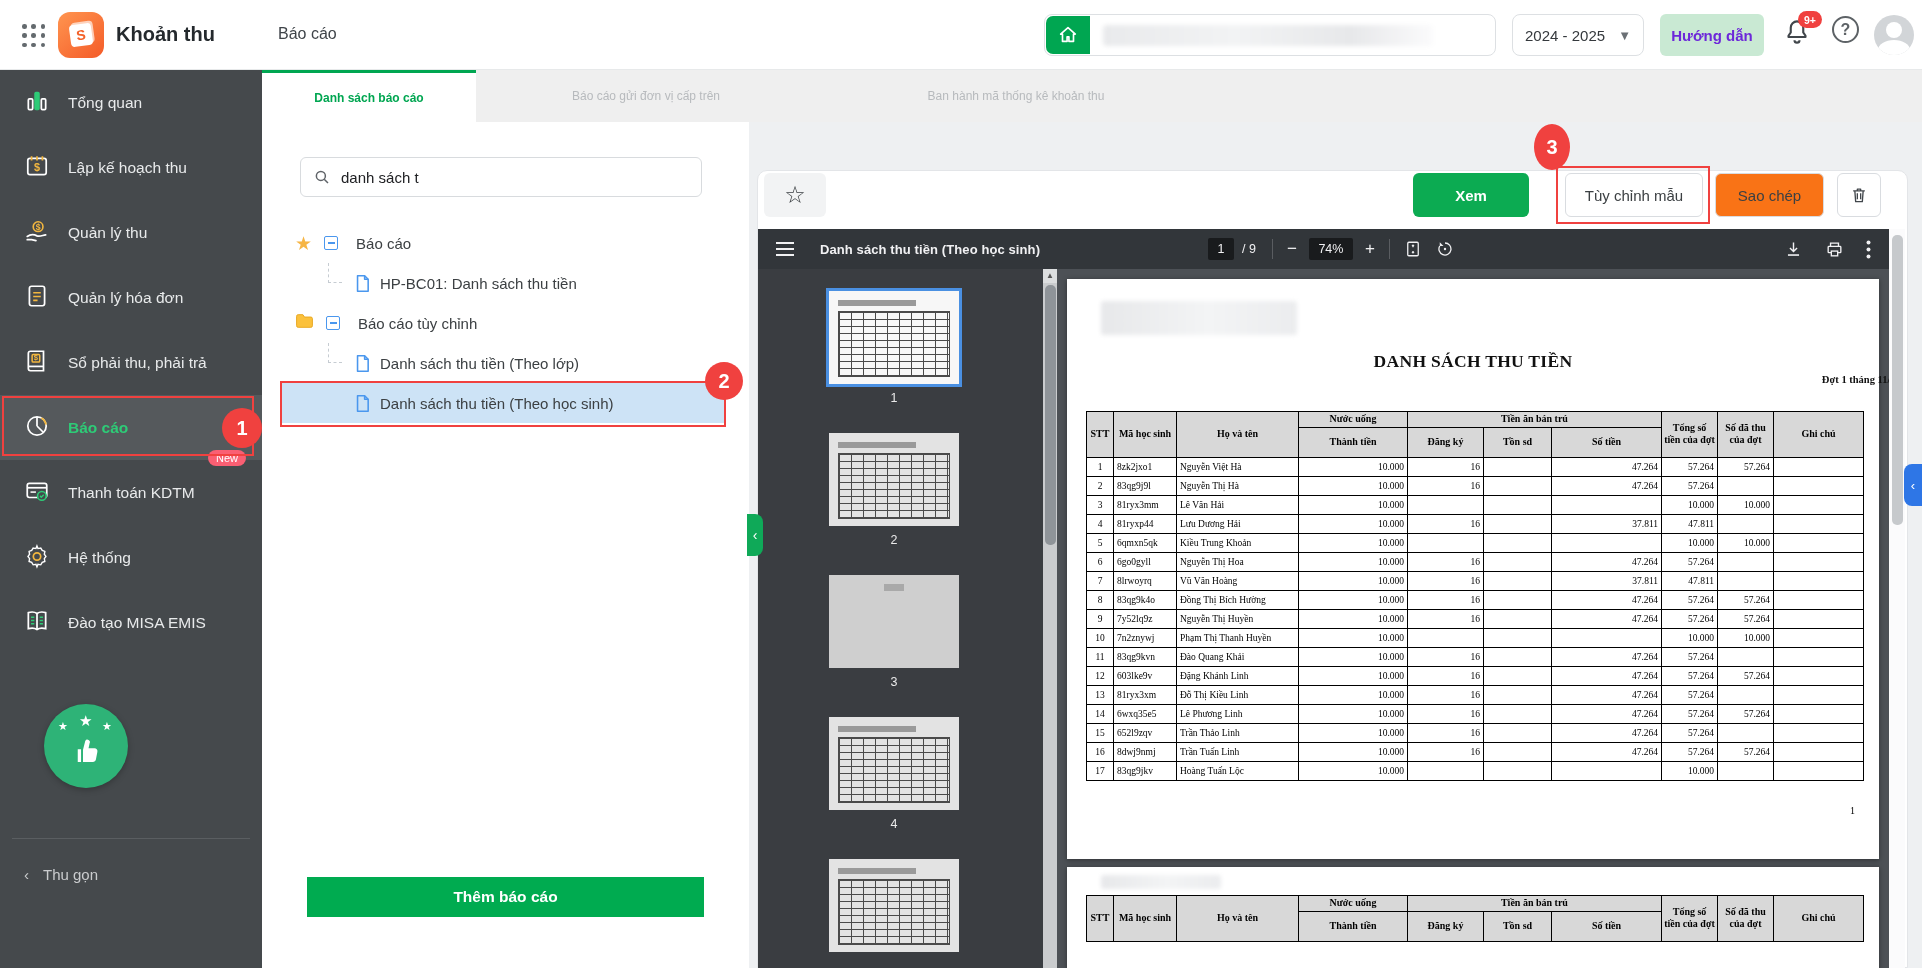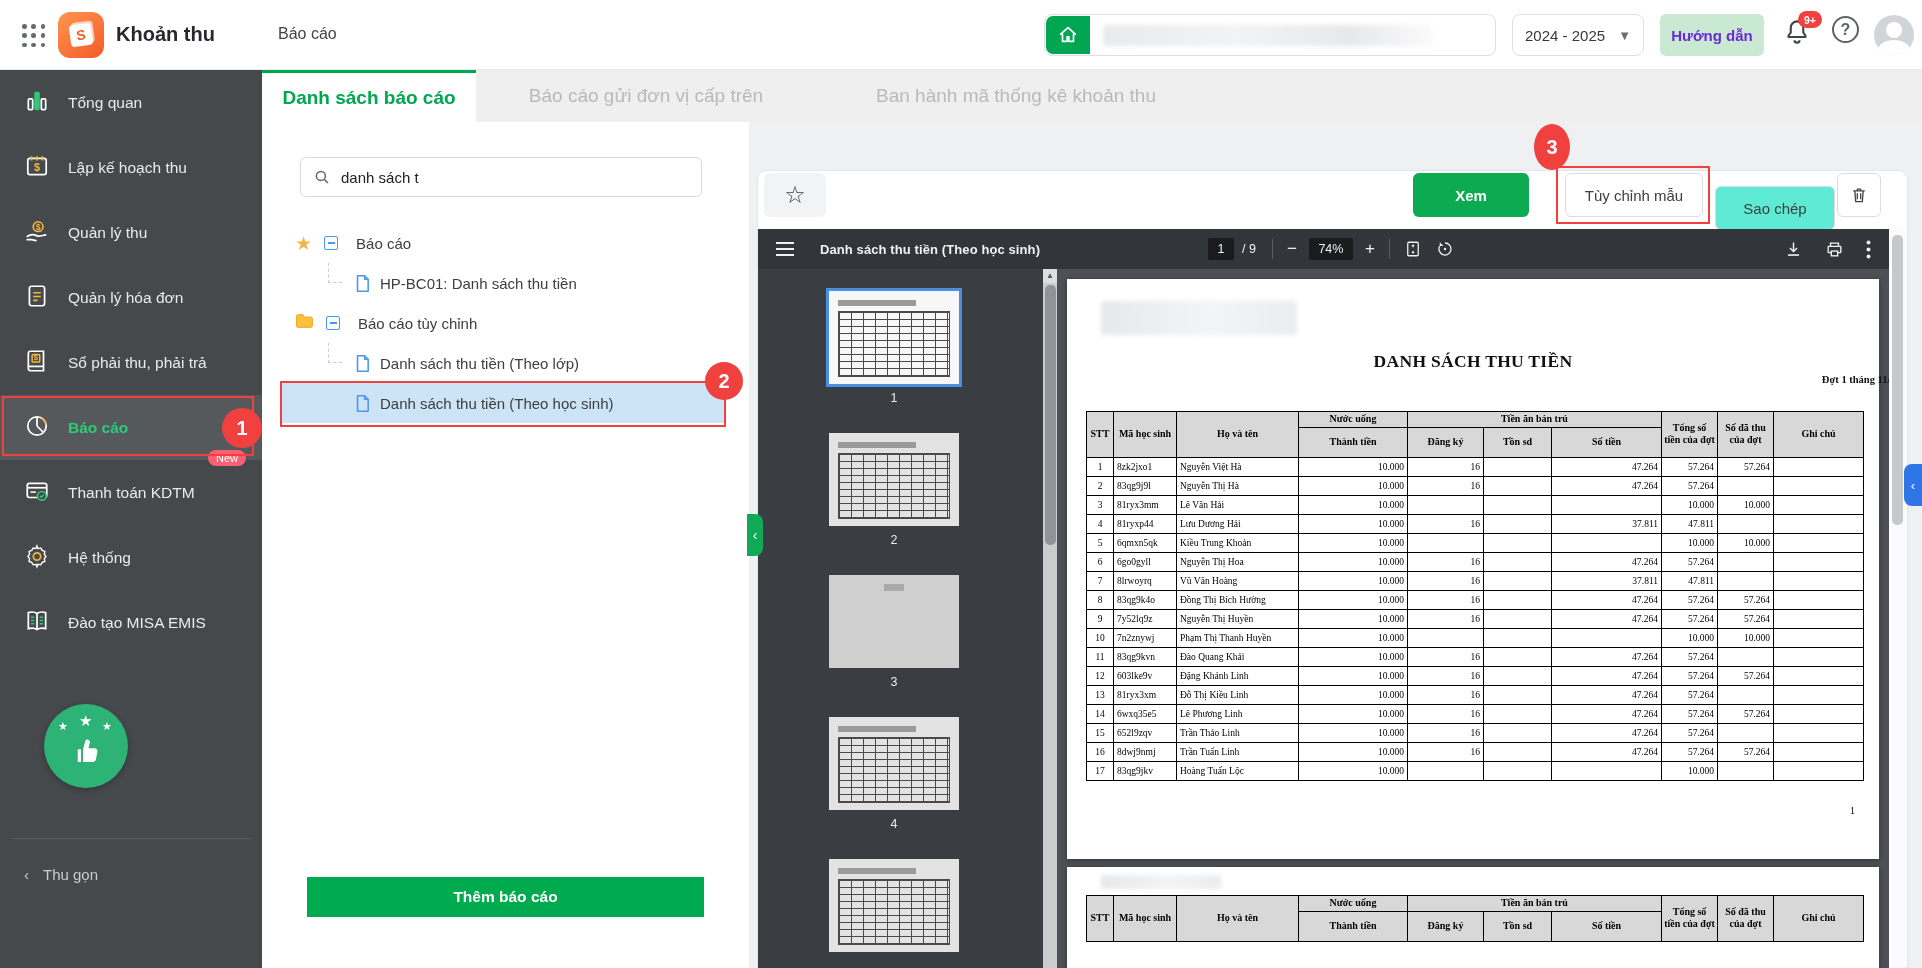--- a/index.html
+++ b/index.html
@@ -38,21 +38,21 @@
   #collapse-item { position:absolute; left:0px; top:852px; width:262px; height:44px; display:flex; align-items:center; padding-left:24px; gap:14px; color:#caccce; font-size:15px; cursor:pointer; }
   #feedback-btn { position:absolute; left:44px; top:704px; width:84px; height:84px; border-radius:50%; background:#2eb377; cursor:pointer; box-shadow:0 2px 6px rgba(0,0,0,.25); }
   #feedback-btn .s1,#feedback-btn .s2,#feedback-btn .s3 { position:absolute; color:#fff; }
   #feedback-btn .s1 { left:14px; top:16px; font-size:11px; }
   #feedback-btn .s2 { left:35px; top:8px; font-size:15px; }
   #feedback-btn .s3 { left:58px; top:16px; font-size:11px; }
   #feedback-btn svg { position:absolute; left:24px; top:28px; }
 
   
   #tabsbar { position:absolute; left:262px; top:70px; width:1660px; height:52px; background:#efefef; z-index:3; }
-  .tab { position:absolute; top:0; height:52px; display:flex; align-items:center; justify-content:center; font-size:19px; color:#b7babd; cursor:pointer; }
+  .tab { position:absolute; top:0; height:52px; display:flex; align-items:center; justify-content:center; font-size:12px; color:#b7babd; cursor:pointer; }
   .tab.active { background:#fff; border-top:3px solid #00a651; color:#00a651; font-weight:bold; }
 
   
   #tree-panel { position:absolute; left:262px; top:122px; width:487px; height:846px; background:#fff; z-index:3; }
   #search-box { position:absolute; left:38px; top:35px; width:402px; height:40px; border:1px solid #d8dbde; border-radius:6px; display:flex; align-items:center; padding:0 12px; gap:10px; }
   #search-box input { border:none; outline:none; font-size:15px; color:#202124; width:320px; font-family:"Liberation Sans",sans-serif; background:transparent; }
   .tree-row { position:absolute; left:0; width:487px; height:40px; display:flex; align-items:center; cursor:pointer; }
   .tree-row .star { margin-left:33px; color:#f6b545; font-size:19px; }
   .tree-row .lbl { font-size:15px; color:#3c4043; white-space:nowrap; }
   .tree-row.selected { background:#cde3f6; }
@@ -61,21 +61,21 @@
   .tree-child-connector { position:absolute; left:66px; top:0; height:20px; width:14px; border-left:1.4px dashed #c6ccd2; border-bottom:1.4px dashed #c6ccd2; }
   #add-report-btn { position:absolute; left:45px; top:755px; width:397px; height:40px; background:#00ab50; color:#fff; font-size:15.5px; font-weight:bold; border:none; border-radius:0; cursor:pointer; font-family:"Liberation Sans",sans-serif; }
   #tree-collapse-handle { position:absolute; left:747px; top:514px; width:16px; height:42px; background:#0fa958; border-radius:0 8px 8px 0; z-index:6; color:#fff; display:flex; align-items:center; justify-content:center; font-size:14px; cursor:pointer; }
 
   
   #preview-card { position:absolute; left:757px; top:170px; width:1151px; height:798px; background:#fff; border:1px solid #e3e5e8; border-radius:10px 10px 0 0; z-index:3; }
   .btn { position:absolute; top:2px; height:44px; border-radius:6px; display:flex; align-items:center; justify-content:center; font-size:15px; cursor:pointer; }
   #fav-btn { left:6px; width:62px; background:#f2f3f4; font-size:24px; color:#3c4043; }
   #view-btn { left:655px; width:116px; background:#0cab52; color:#fff; font-weight:bold; }
   #customize-btn { left:807px; width:138px; border:1px solid #d9dce0; color:#3c4043; background:#fff; }
-  #copy-btn { left:957px; width:120px; border:1px solid #d9dce0; color:#3c4043; background:#5eead4;margin-top:13px; }
+  #copy-btn { left:957px; width:109px; border:1px solid #d9dce0; color:#3c4043; background:#f97316; }
   #delete-btn { left:1079px; width:44px; border:1px solid #d9dce0; background:#fff; }
   #actions-row { position:absolute; left:0; top:0; width:1129px; height:58px; }
 
   
   #pdf-toolbar { position:absolute; left:0; top:58px; width:1131px; height:40px; background:#32363a; display:flex; align-items:center; color:#f1f1f3; }
   #pdf-toolbar .sep { width:1px; height:20px; background:#5a5d61; }
   .tb-icon { display:flex; align-items:center; justify-content:center; cursor:pointer; }
   #pdf-title { font-size:13px; font-weight:600; letter-spacing:.1px; }
   .pg-box { background:#191b1d; border-radius:2px; min-width:26px; height:22px; display:flex; align-items:center; justify-content:center; font-size:12.5px; }
   #pdf-body { position:absolute; left:0; top:98px; width:1131px; height:700px; background:#4d5156; overflow:hidden; }

